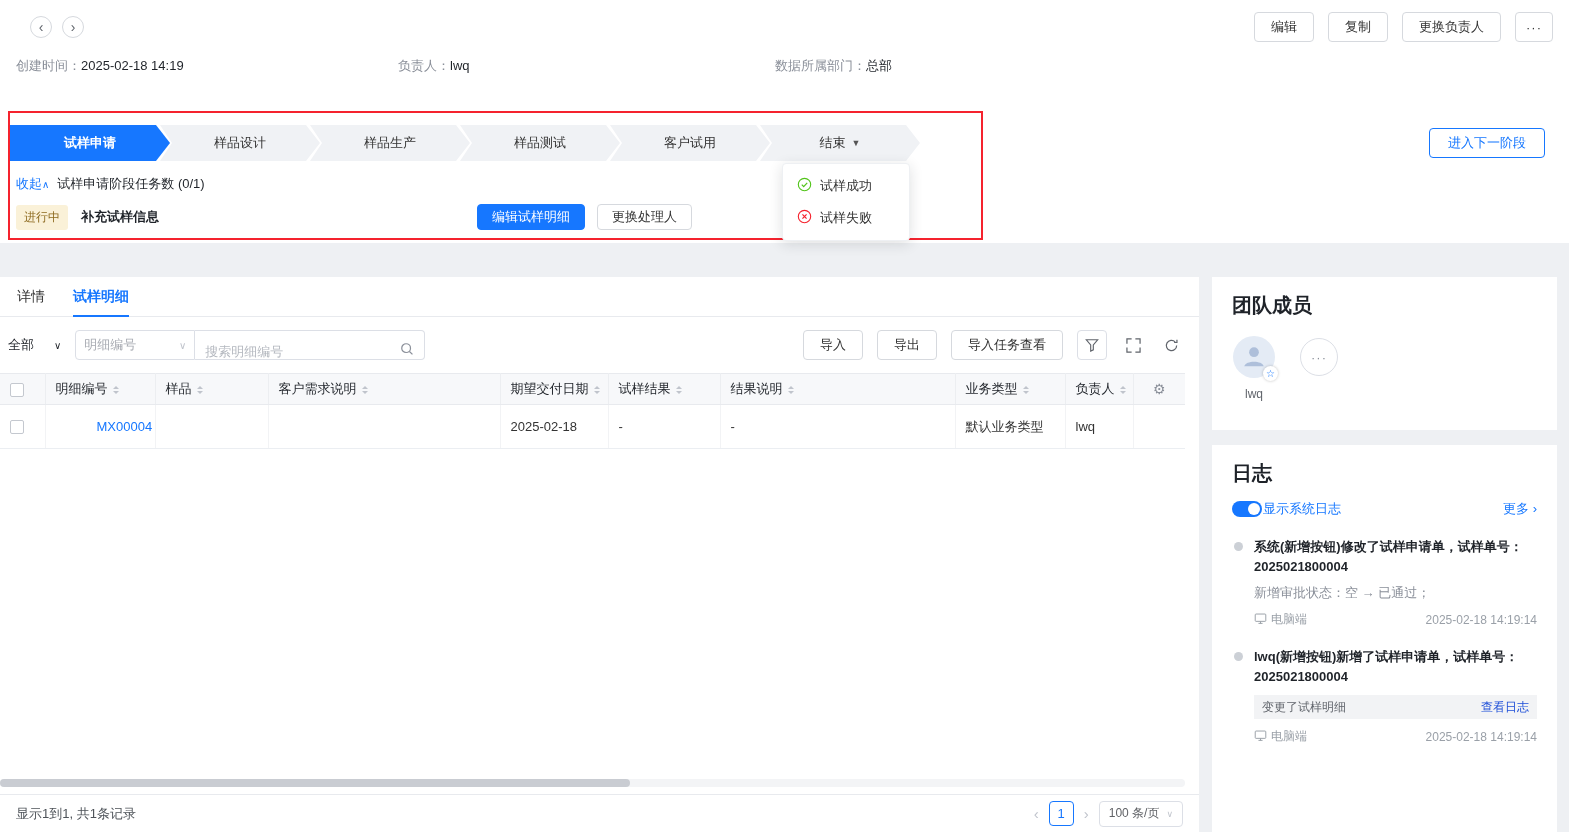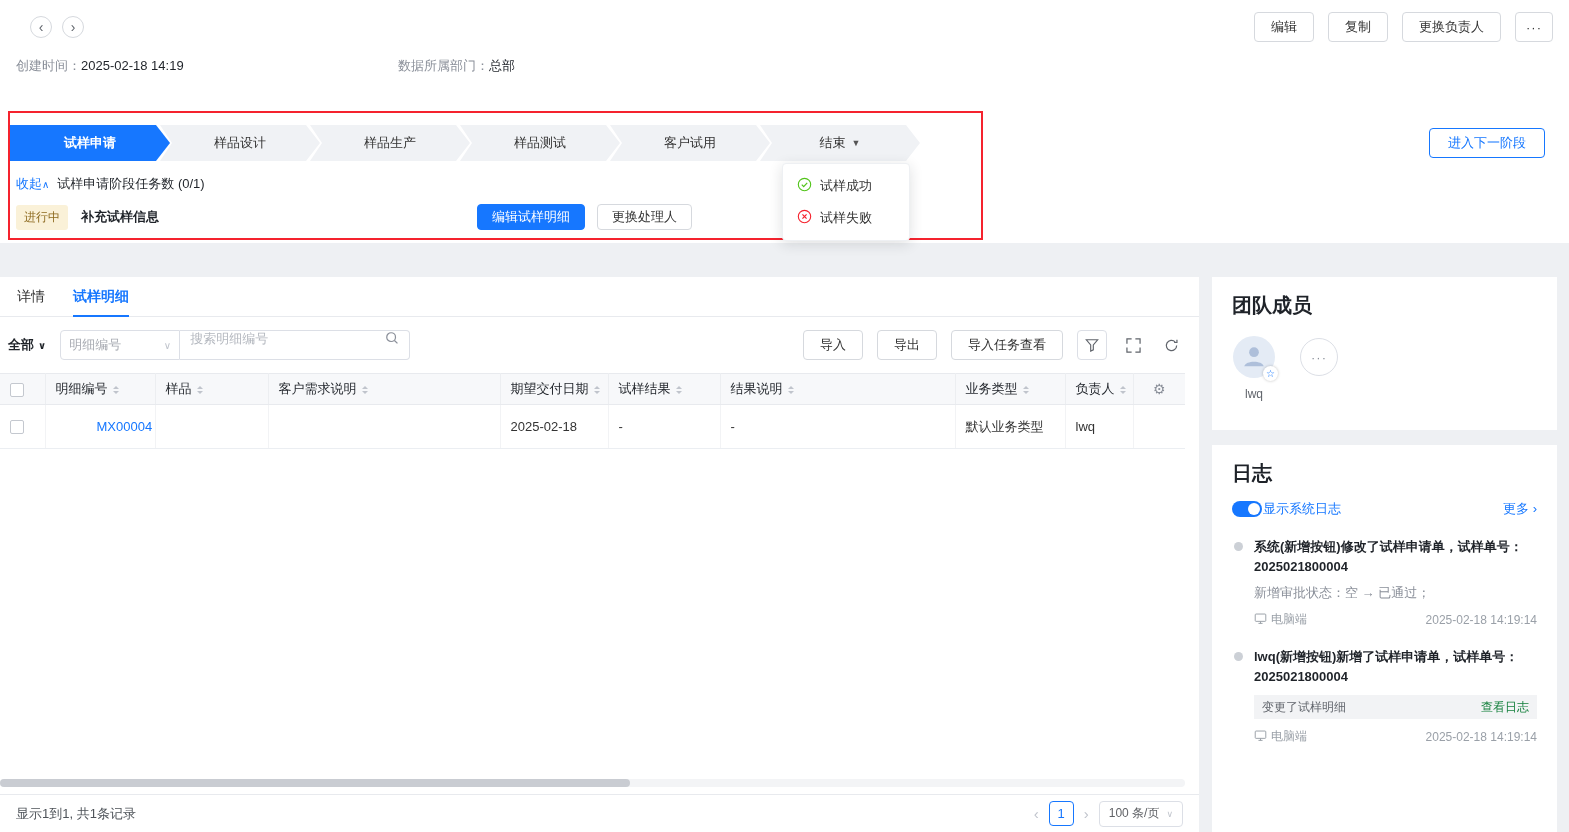--- a/index.html
+++ b/index.html
@@ -59,28 +59,28 @@
 
   
   .content { display:flex; margin-top:34px; height:555px; }
   .main-card { width:1199px; background:#fff; position:relative; }
   .tabs { display:flex; gap:28px; padding:0 17px; height:40px; border-bottom:1px solid #e8eaee; }
   .tab { display:flex; align-items:center; font-size:14px; color:#333; position:relative; cursor:pointer; }
   .tab.active { color:#1677ff; font-weight:600; }
   .tab.active::after { content:''; position:absolute; left:0; right:0; bottom:-1px; height:2px; background:#1677ff; }
 
   .toolbar { display:flex; align-items:center; height:56px; padding:0 16px 0 8px; }
-  .filter-all { display:flex; align-items:center; gap:4px; font-weight:700; color:#1f2329; cursor:pointer; }
+  .filter-all { display:flex; align-items:center; gap:20px; font-weight:400; color:#1f2329; cursor:pointer; }
   .filter-all .cv { font-size:10px; color:#1f2329; }
   .field-select { margin-left:14px; width:120px; height:30px; border:1px solid #dcdfe6;
     border-radius:4px 0 0 4px; display:flex; align-items:center; justify-content:space-between;
     padding:0 8px; color:#a8abb2; background:#fff; cursor:pointer; }
   .field-select .cv { font-size:10px; color:#c0c4cc; }
   .search-box { width:230px; height:30px; border:1px solid #dcdfe6; border-left:none;
-    border-radius:0 4px 4px 0; display:flex; align-items:flex-start; padding:0 10px; background:#fff; }
+    border-radius:0 4px 4px 0; display:flex; align-items:flex-end; padding:0 10px; background:#fff; }
   .search-box input { border:none; outline:none; flex:1; font-size:13px; color:#333; min-width:0; font-family:inherit; }
   .search-box input::placeholder { color:#b4b8bf; }
   .toolbar-right { margin-left:auto; display:flex; align-items:center; gap:14px; }
   .icon-box { width:30px; height:30px; border:1px solid #dcdfe6; border-radius:4px;
     display:flex; align-items:center; justify-content:center; background:#fff; cursor:pointer; }
   .icon-plain { width:24px; height:24px; display:flex; align-items:center; justify-content:center; cursor:pointer; }
 
   table.grid { border-collapse:collapse; table-layout:fixed; width:1185px; font-size:13px; }
   .grid th { background:#f7f8fa; border-top:1px solid #e8eaee; border-bottom:1px solid #e8eaee;
     border-right:1px solid #eceef1; height:31px; text-align:left; padding:0 10px;
@@ -135,38 +135,39 @@
   .more-link { margin-left:auto; color:#1677ff; cursor:pointer; }
   .log-entry { position:relative; padding-left:22px; margin-top:19px; }
   .log-dot { position:absolute; left:2px; top:5px; width:9px; height:9px; border-radius:50%; background:#ccd0d6; }
   .log-title { font-weight:700; color:#1f2329; line-height:20px; }
   .log-detail { margin-top:7px; color:#8a8f99; }
   .log-meta { margin-top:9px; display:flex; align-items:center; color:#9aa0a8; font-size:12px; }
   .device { display:flex; align-items:center; gap:4px; }
   .log-time { margin-left:auto; }
   .change-bar { margin-top:8px; background:#f2f3f5; height:24px; display:flex; align-items:center;
     padding:0 8px; font-size:12px; color:#60646b; }
-  .view-link { margin-left:auto; color:#15803d; cursor:pointer; }
+  .view-link { margin-left:auto; color:#1d4ed8; cursor:pointer; }
 </style>
 </head>
 <body>
 
 <div class="topbar">
   <div class="title-row">
     <button class="nav-btn"><span>‹</span></button>
     <button class="nav-btn"><span>›</span></button>
     <div class="top-actions">
       <button class="btn">编辑</button>
       <button class="btn">复制</button>
       <button class="btn">更换负责人</button>
       <button class="btn btn-more"><span>···</span></button>
     </div>
   </div>
   <div class="meta-row">
     <div class="meta-item"><span class="meta-label">创建时间：</span><span class="meta-value">2025-02-18 14:19</span></div>
+    <div class="meta-item"><span class="meta-label">负责人：</span><span class="meta-value">lwq</span></div>
     <div class="meta-item"><span class="meta-label">数据所属部门：</span><span class="meta-value">总部</span></div>
   </div>
 </div>
 
 <div class="stage-section">
   <div class="red-box"></div>
 
   <div class="stage-row">
     <div class="stage-flow">
       <div class="stage active">

